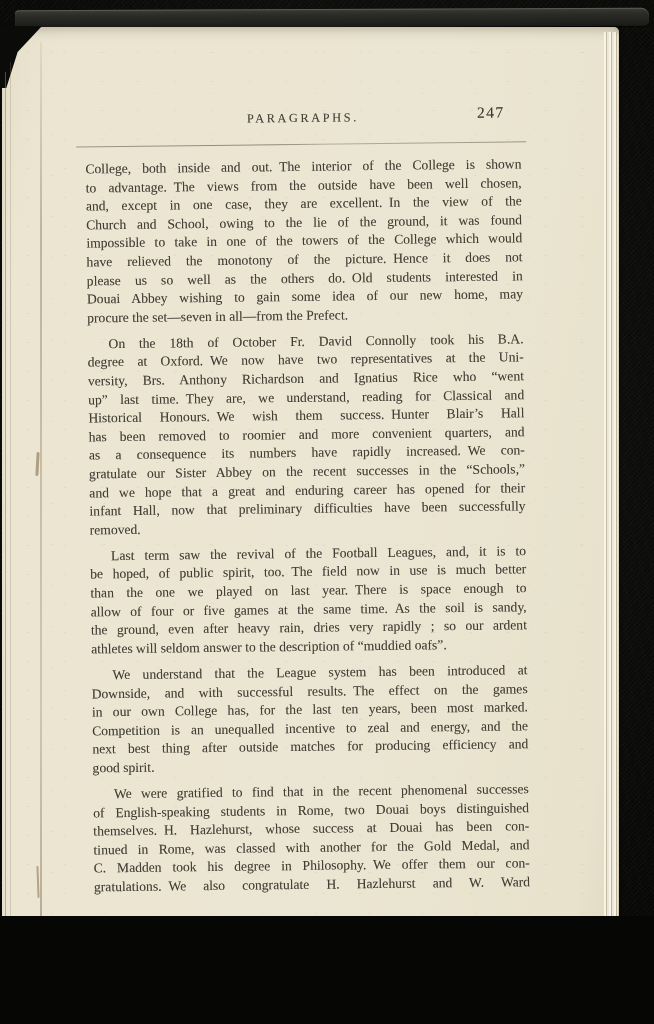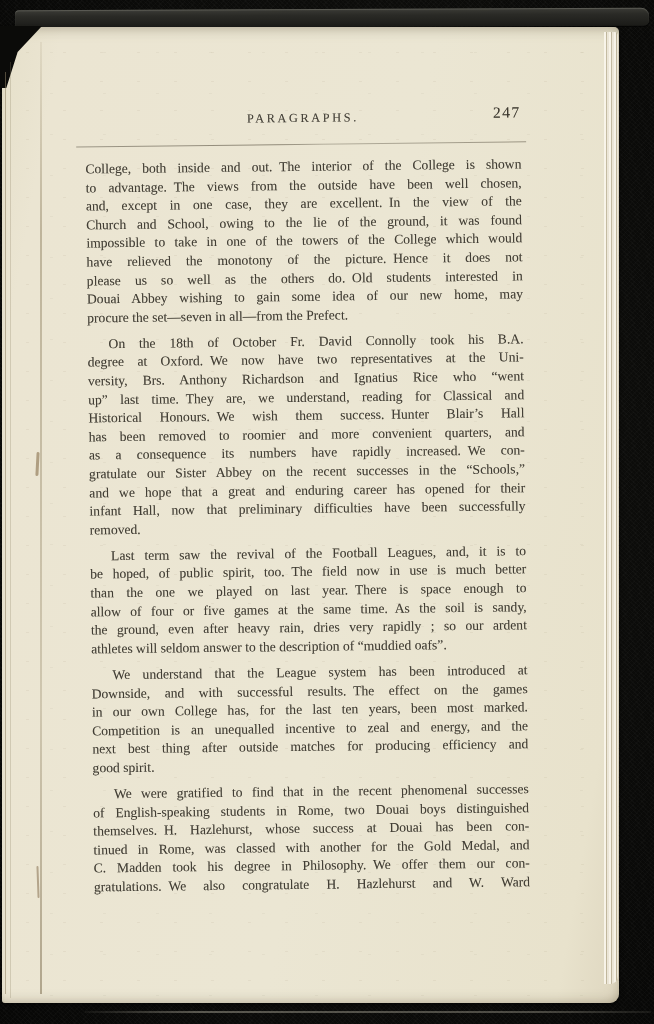--- a/index.html
+++ b/index.html
@@ -1,17 +1,17 @@
 <!DOCTYPE html>
 <html><head>
 <meta charset="utf-8">
 <style>
   html, body { margin: 0; padding: 0; background: #060605; }
   .photo {
-    position: relative; width: 654px; height: 1024px; overflow: hidden;
+    position: relative; width: 654px; height: 916px; overflow: hidden;
     background: radial-gradient(ellipse at 52% 45%, #171714 0%, #0d0d0b 55%, #070706 100%);
     font-family: "Liberation Serif", "DejaVu Serif", serif;
   }
   .cloth {
     position: absolute; inset: 0; pointer-events: none;
     background-image:
       repeating-linear-gradient(43deg, rgba(255,255,250,0.02) 0 1px, transparent 1px 3px),
       repeating-linear-gradient(-47deg, rgba(255,255,250,0.015) 0 1px, transparent 1px 4px);
   }
   .cover-top {
@@ -66,21 +66,21 @@
     position: absolute; left: 85px; top: 111px; width: 436px;
     transform: rotate(-0.68deg); transform-origin: 40px 20px;
     color: #423e35; font-size: 13.6px; line-height: 18.6px;
     text-shadow: 0 0 0.5px rgba(66,62,53,0.35);
   }
   .header { position: relative; height: 20px; }
   .running-title {
     text-align: center; font-size: 12.3px; letter-spacing: 2.6px; color: #46423a;
   }
   .page-number {
-    position: absolute; right: 0; top: -3px; font-size: 15.5px; letter-spacing: 1.5px; color: #3e3a31;
+    position: absolute; right: 16px; top: -3px; font-size: 15.5px; letter-spacing: 1.5px; color: #3e3a31;
   }
   .rule {
     margin: 15px 0 0 -9px; width: 450px; height: 1px;
     background: linear-gradient(90deg, rgba(90,84,70,0.55), rgba(120,113,96,0.78) 45%, rgba(100,94,78,0.42) 55%, rgba(118,111,94,0.68));
   }
   .body-text { margin-top: 13px; }
   .para { margin: 0 0 7.5px 0; }
   .line { text-align: justify; text-align-last: justify; text-justify: inter-word; }
   .line.last { text-align-last: left; }
   .line.indent { text-indent: 21px; }

